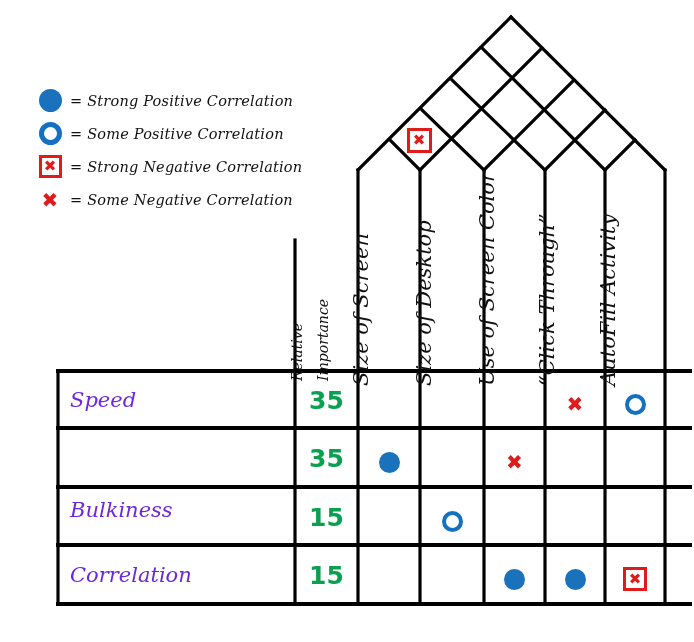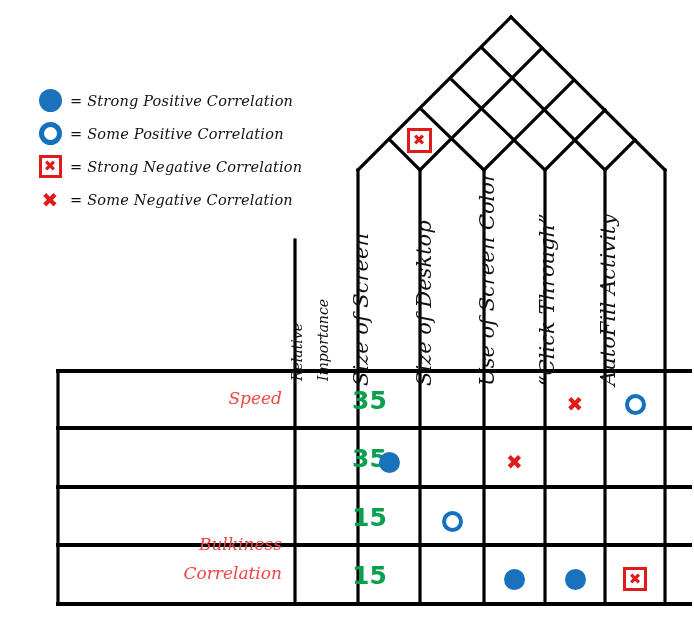--- a/index.html
+++ b/index.html
@@ -107,35 +107,33 @@
     transform: rotate(-90deg);
     white-space: nowrap;
     font-family: "DejaVu Serif", serif;
     font-style: italic;
     font-size: 14px;
     color: #111111;
   }
   
   .row-label {
     position: absolute;
-    text-align: right;
-    font-family: "DejaVu Serif", serif;
-    font-style: italic;
-    font-size: 17px;
-    color: #ef4444;
+    font-family: "DejaVu Serif", serif;
+    font-style: italic;
+    font-size: 21px;
+    color: #6d28d9;
     white-space: nowrap;
   }
   .row-imp {
     position: absolute;
     text-align: center;
     font-family: "DejaVu Sans", sans-serif;
     font-weight: bold;
     font-size: 25px;
     color: #0aa050;
-    margin-left: 43px;
   }
   .cell-sym {
     position: absolute;
     display: flex;
     align-items: center;
     justify-content: center;
   }
 </style>
 </head>
 <body>
@@ -242,21 +240,21 @@
   </div>
 
   <div class="row-imp" style="left:295px; top:444px; width:63px;">35</div>
   <div class="cell-sym" style="left:358px; top:444px; width:62px; height:36px;">
     <span class="sym-filled"></span>
   </div>
   <div class="cell-sym" style="left:484px; top:444px; width:61px; height:36px;">
     <span class="sym-x">✖</span>
   </div>
 
-  <div class="row-label" style="left:70px; top:534px; width:212px;">Bulkiness</div>
+  <div class="row-label" style="left:70px; top:498px; width:212px;">Bulkiness</div>
   <div class="row-imp" style="left:295px; top:503px; width:63px;">15</div>
   <div class="cell-sym" style="left:420px; top:503px; width:64px; height:36px;">
     <span class="sym-ring"></span>
   </div>
 
   <div class="row-label" style="left:70px; top:563px; width:212px;">Correlation</div>
   <div class="row-imp" style="left:295px; top:561px; width:63px;">15</div>
   <div class="cell-sym" style="left:484px; top:561px; width:61px; height:36px;">
     <span class="sym-filled"></span>
   </div>

